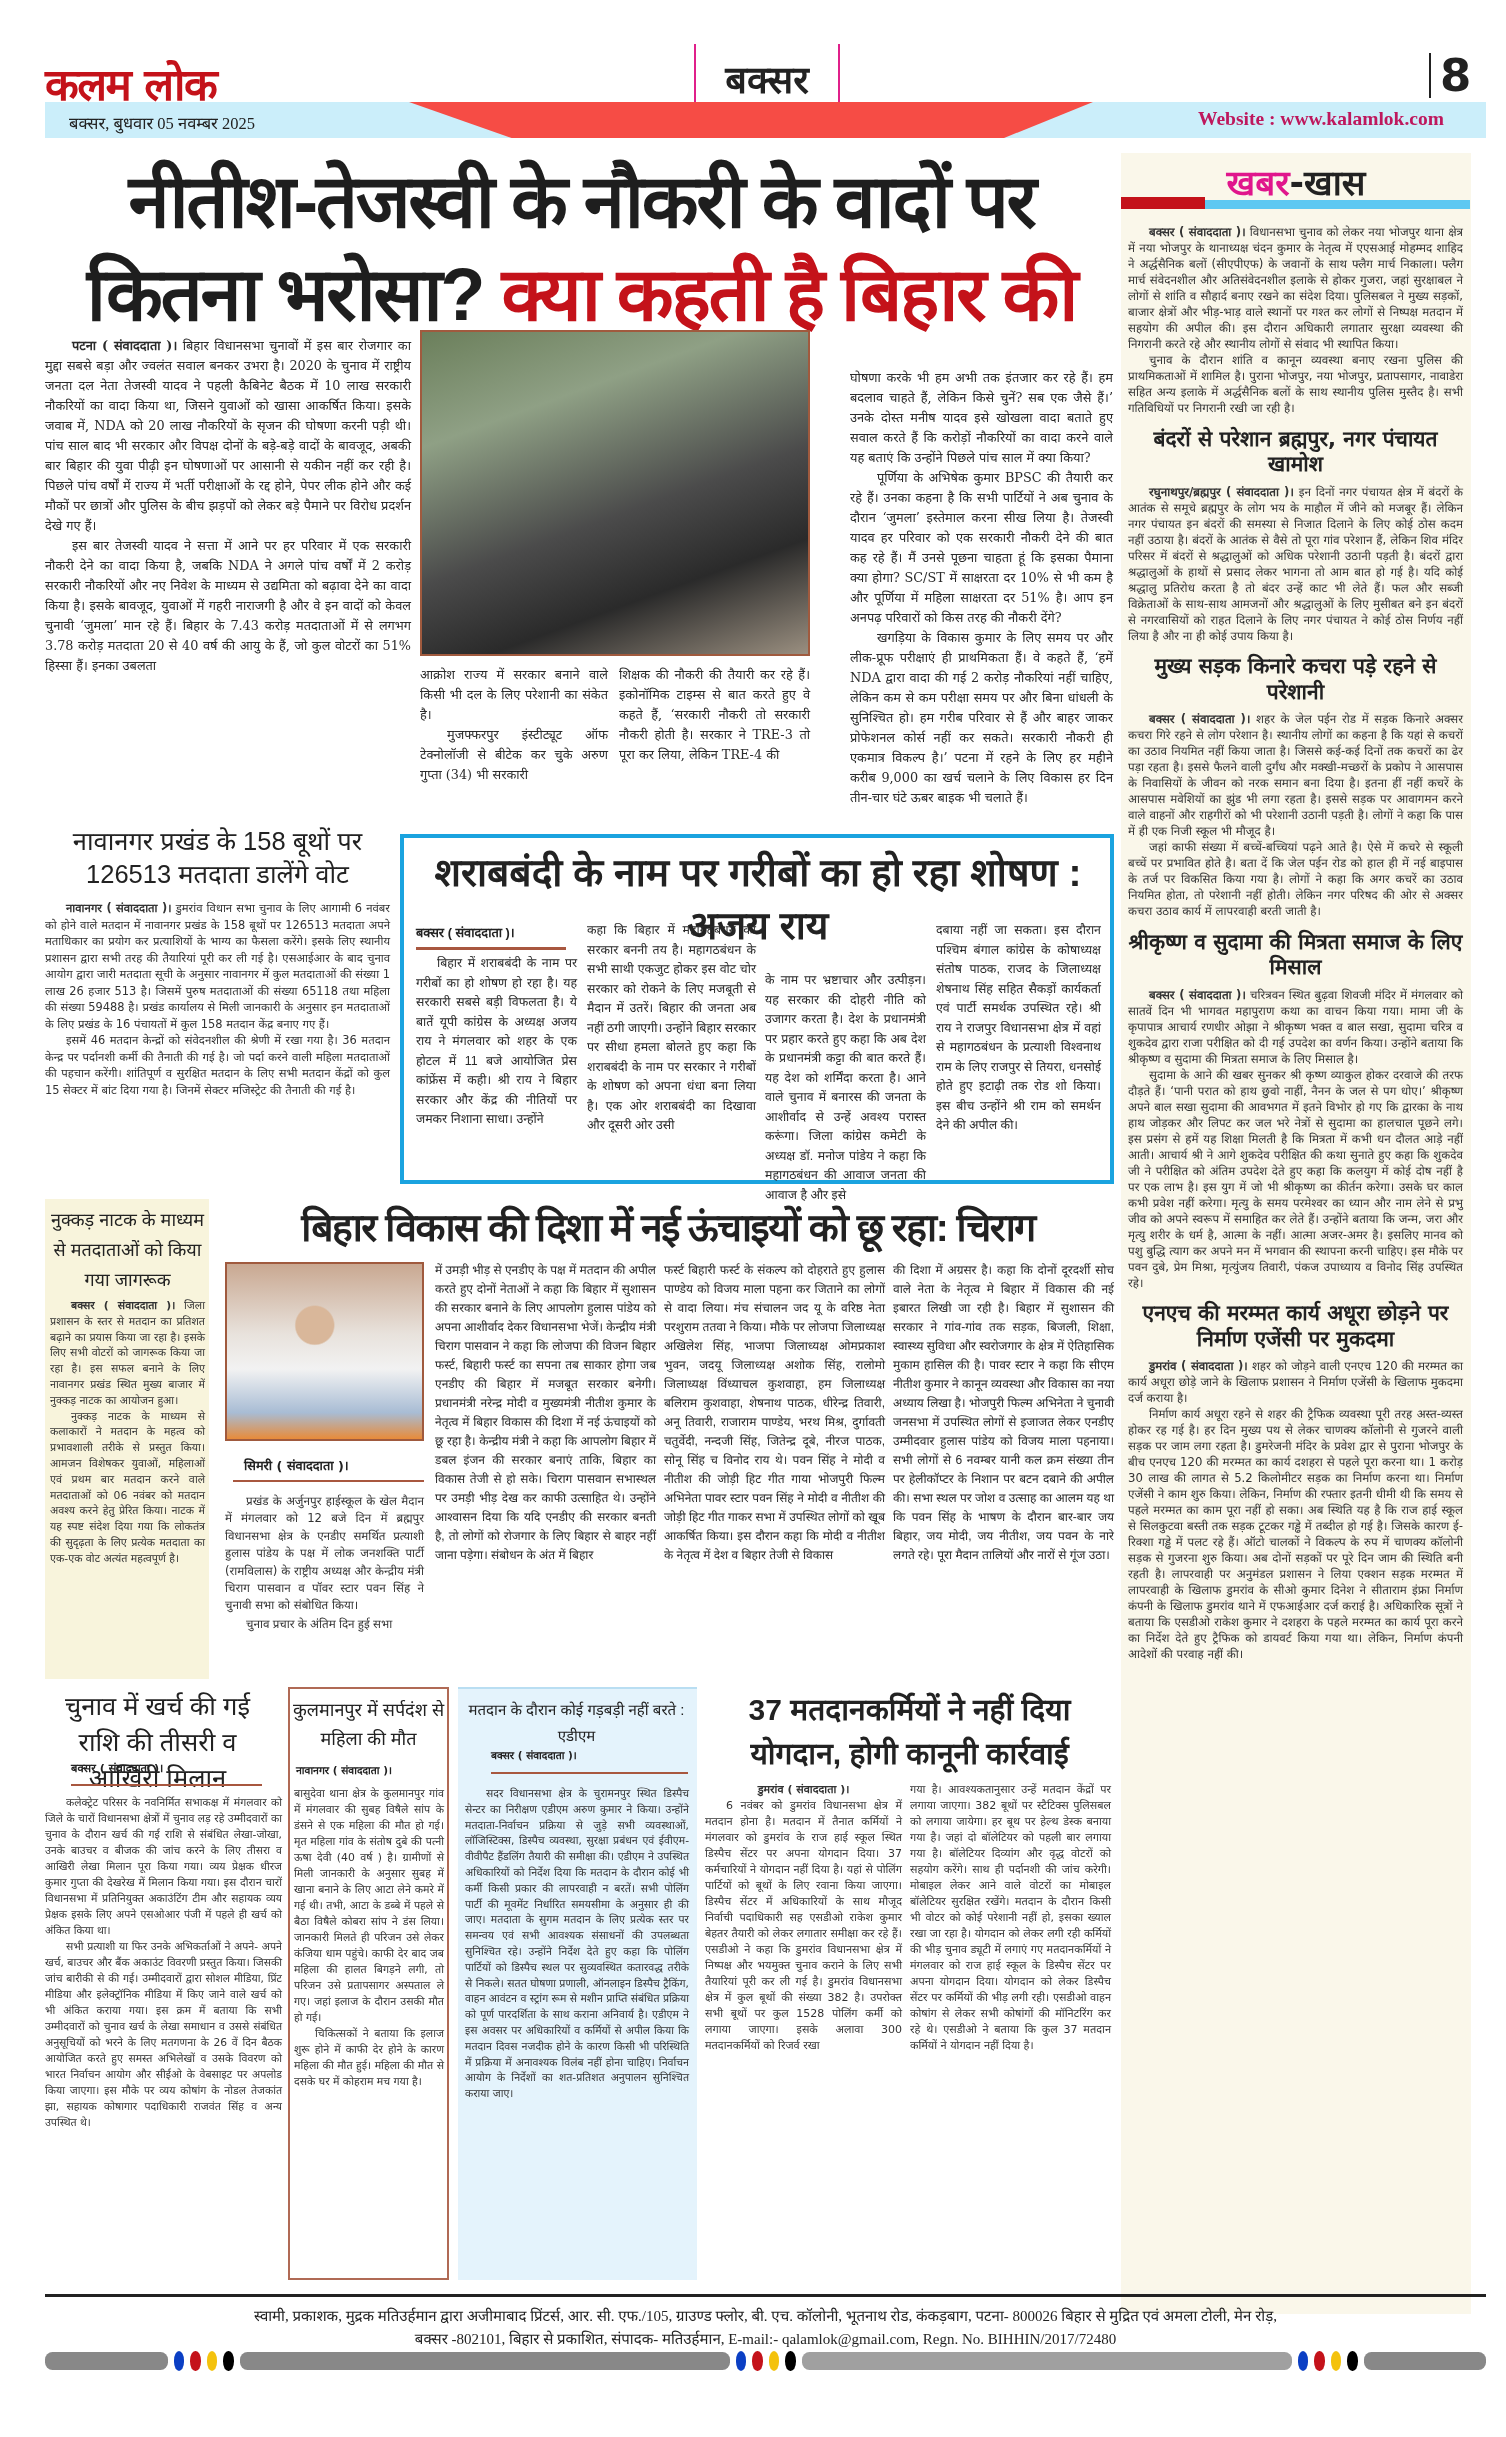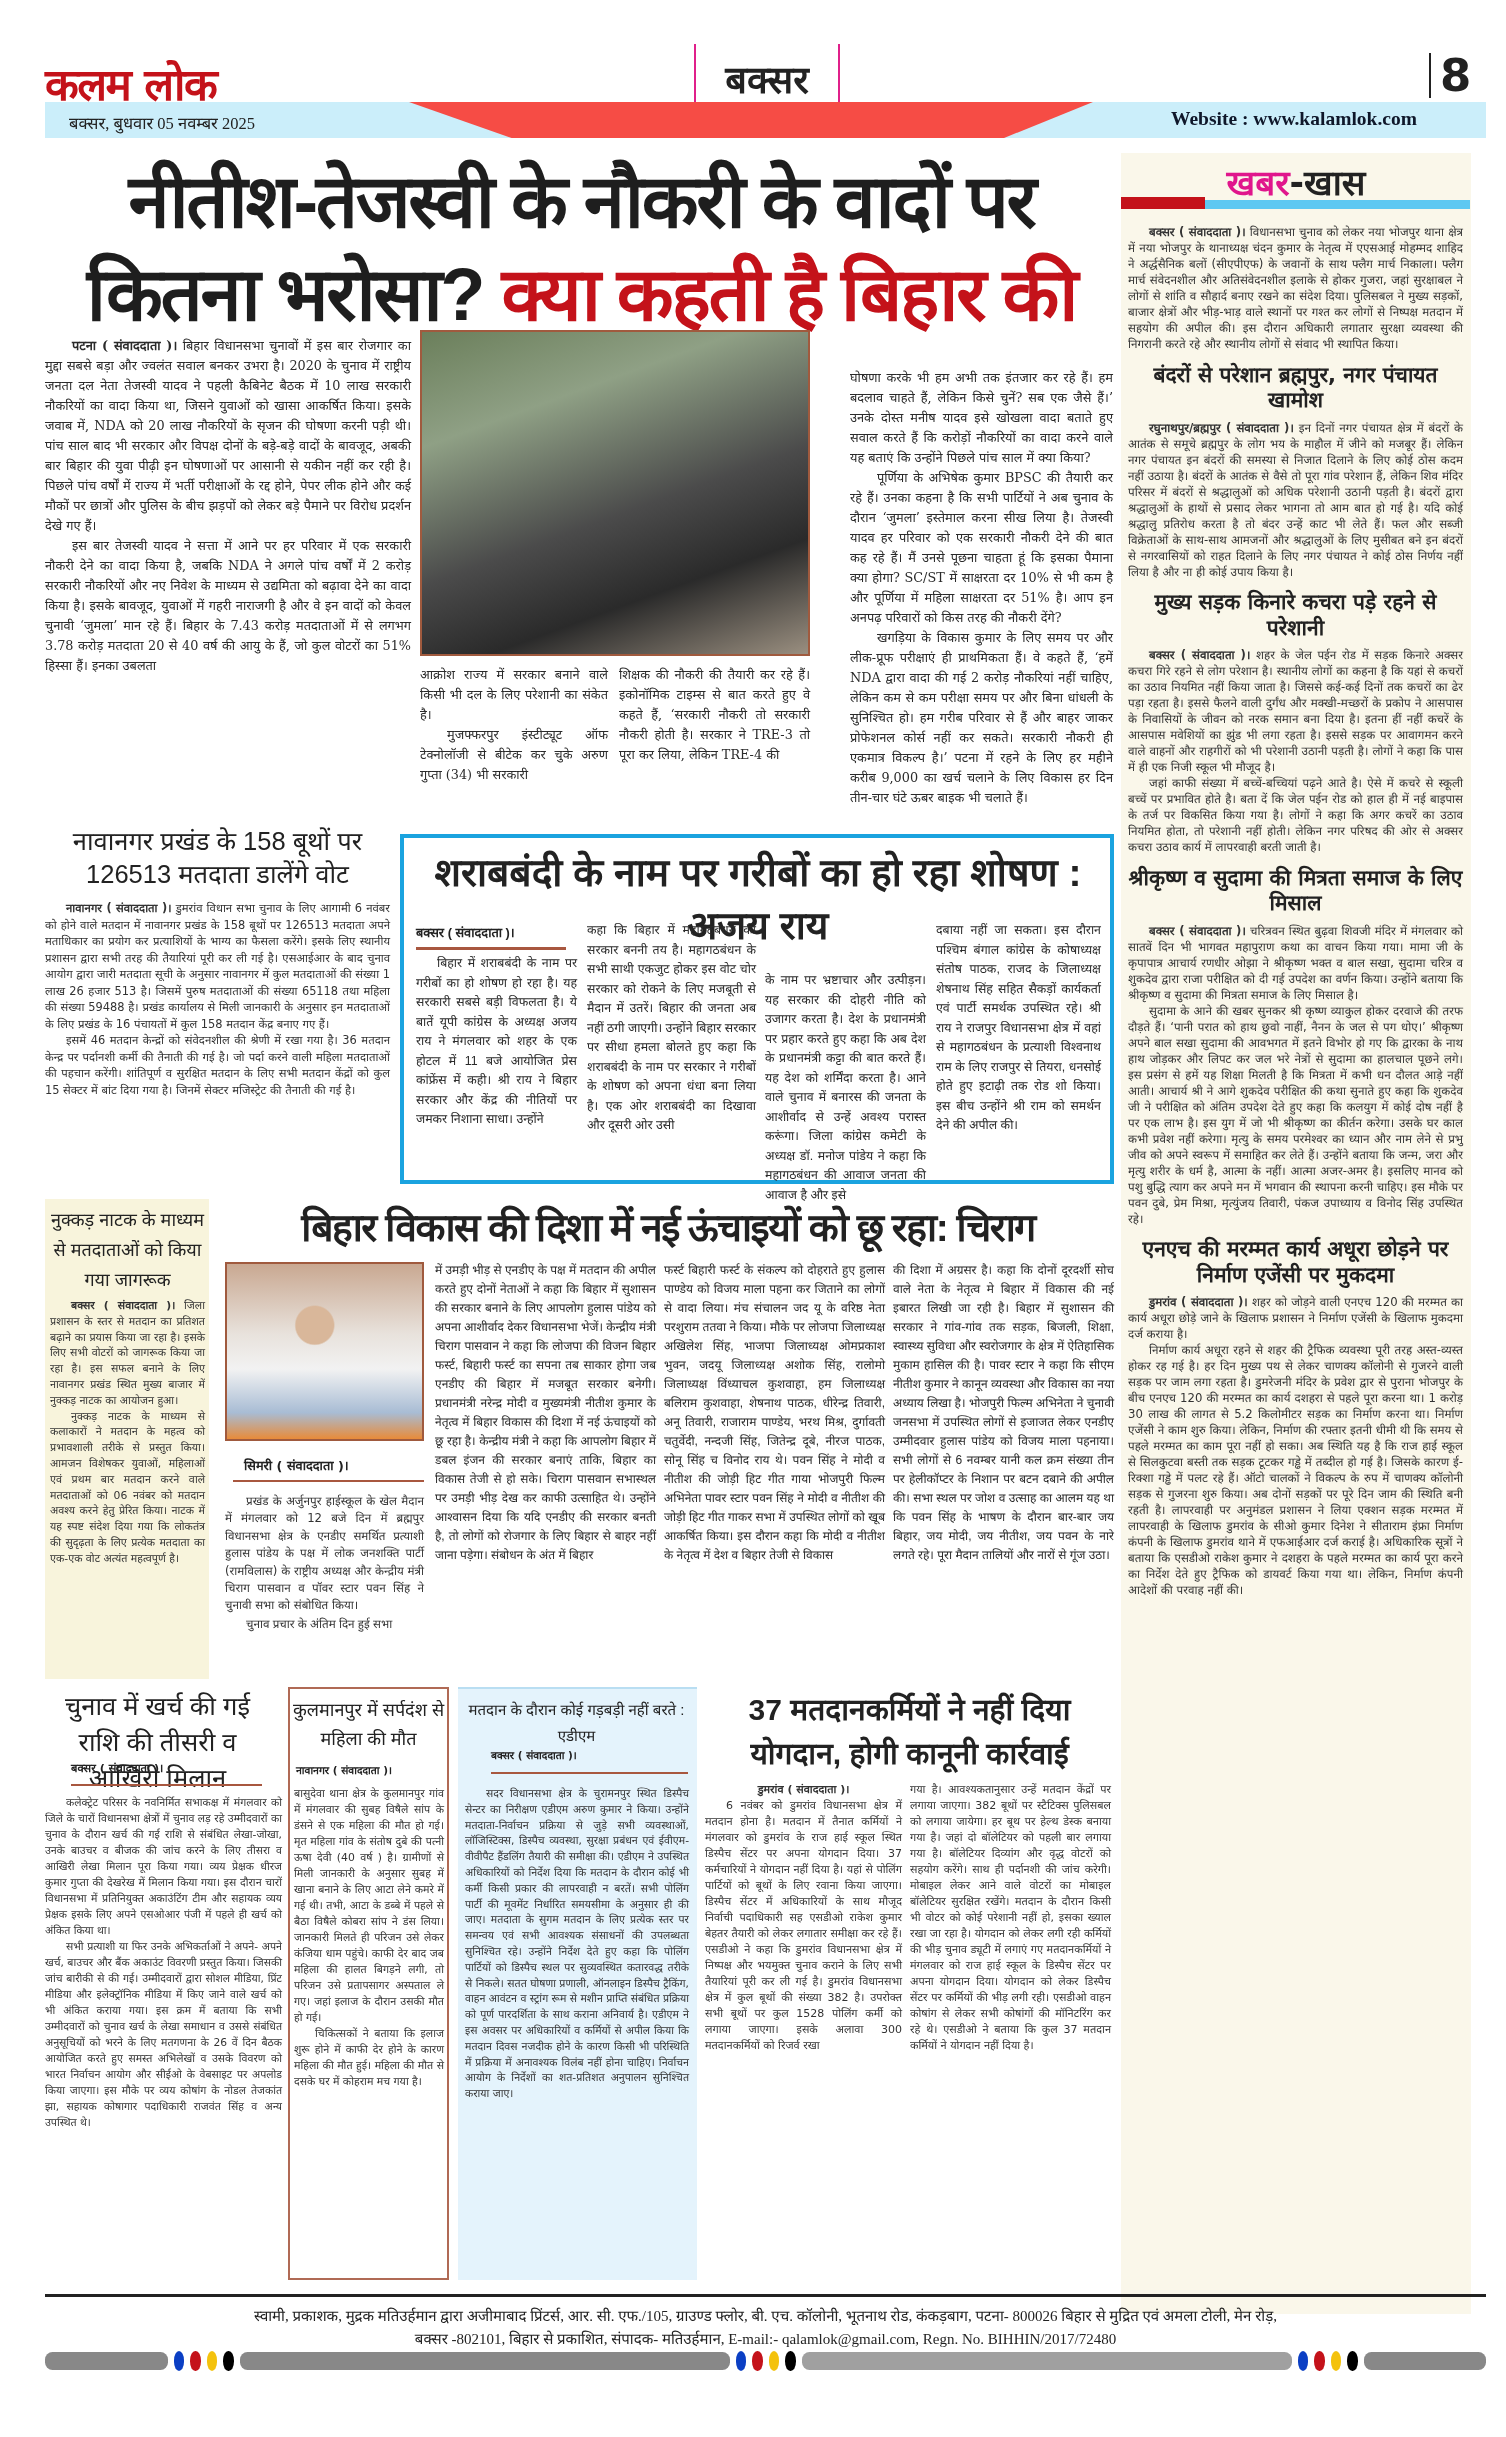--- a/index.html
+++ b/index.html
@@ -7,21 +7,21 @@
   body { font-family: "DejaVu Sans", sans-serif; color: #222; position: relative; height: 2438px; overflow: hidden; }
   .abs { position: absolute; }
 
   
   .brand { left: 45px; top: 53px; font-size: 44px; font-weight: bold; color: #c4121a; letter-spacing: -1.5px; }
   .section-tab { left: 694px; top: 44px; width: 146px; height: 60px; border-left: 2.3px solid #e0208a; border-right: 2.3px solid #e0208a; text-align: center; font-size: 38px; font-weight: bold; color: #222; padding-top: 7.5px; }
   .page-num { left: 1429px; top: 53px; border-left: 2.3px solid #222; padding-left: 9px; font-size: 45px; font-weight: bold; height: 45px; line-height: 45px; }
   .dateband { left: 45px; top: 102px; width: 1441px; height: 36px; background: #cbeefa; }
   .dateband-trap { left: 409px; top: 102px; width: 684px; height: 36px; background: #f64c45; clip-path: polygon(0 0, 100% 0, 87% 100%, 15% 100%); }
   .date-text { left: 69px; top: 111px; font-family: "Liberation Serif", serif; font-size: 16.5px; color: #222; }
-  .website { left: 1171px; top: 108px; font-family: "Liberation Serif", serif; font-weight: bold; font-size: 19.5px; color: #0f172a; text-align: right; }
+  .website { left: 1198px; top: 108px; font-family: "Liberation Serif", serif; font-weight: bold; font-size: 19.5px; color: #be185d; text-align: right; }
 
   
   .headline { left: 45px; top: 155px; width: 1073px; text-align: center; font-family: "Liberation Sans", sans-serif; font-weight: bold; font-size: 74px; line-height: 93px; color: #1e1e1e; letter-spacing: -2.3px; }
   .headline .red { color: #c4121a; }
   .headline .genz { color: #c4121a; font-style: italic; }
 
   .col-text { font-family: "DejaVu Serif", serif; font-size: 12.8px; line-height: 20px; text-align: justify; color: #2a2a2a; }
   .col-text p { text-indent: 27px; }
   .col-text b { font-weight: bold; }
 
@@ -97,20 +97,21 @@
 <div class="abs khabar">
   <span class="pink">खबर</span><span>-खास</span>
 </div>
 <div class="abs khabar-bar-red"></div>
 <div class="abs khabar-bar-blue"></div>
 
 <div class="abs" style="left:1128px; top:218px; width:335px;">
   <div>
     <div class="side-text" style="margin-top:6px;">
       <p><b>बक्सर ( संवाददाता )।</b> <span>विधानसभा चुनाव को लेकर नया भोजपुर थाना क्षेत्र में नया भोजपुर के थानाध्यक्ष चंदन कुमार के नेतृत्व में एएसआई मोहम्मद शाहिद ने अर्द्धसैनिक बलों (सीएपीएफ) के जवानों के साथ फ्लैग मार्च निकाला। फ्लैग मार्च संवेदनशील और अतिसंवेदनशील इलाके से होकर गुजरा, जहां सुरक्षाबल ने लोगों से शांति व सौहार्द बनाए रखने का संदेश दिया। पुलिसबल ने मुख्य सड़कों, बाजार क्षेत्रों और भीड़-भाड़ वाले स्थानों पर गश्त कर लोगों से निष्पक्ष मतदान में सहयोग की अपील की। इस दौरान अधिकारी लगातार सुरक्षा व्यवस्था की निगरानी करते रहे और स्थानीय लोगों से संवाद भी स्थापित किया।</span></p>
+      <p>चुनाव के दौरान शांति व कानून व्यवस्था बनाए रखना पुलिस की प्राथमिकताओं में शामिल है। पुराना भोजपुर, नया भोजपुर, प्रतापसागर, नावाडेरा सहित अन्य इलाके में अर्द्धसैनिक बलों के साथ स्थानीय पुलिस मुस्तैद है। सभी गतिविधियों पर निगरानी रखी जा रही है।</p>
     </div>
   </div>
   <div style="margin-top:10.5px;">
     <div class="side-head">बंदरों से परेशान ब्रह्मपुर, नगर पंचायत खामोश</div>
     <div class="side-text" style="margin-top:6px;">
       <p><b>रघुनाथपुर/ब्रह्मपुर ( संवाददाता )।</b> <span>इन दिनों नगर पंचायत क्षेत्र में बंदरों के आतंक से समूचे ब्रह्मपुर के लोग भय के माहौल में जीने को मजबूर हैं। लेकिन नगर पंचायत इन बंदरों की समस्या से निजात दिलाने के लिए कोई ठोस कदम नहीं उठाया है। बंदरों के आतंक से वैसे तो पूरा गांव परेशान हैं, लेकिन शिव मंदिर परिसर में बंदरों से श्रद्धालुओं को अधिक परेशानी उठानी पड़ती है। बंदरों द्वारा श्रद्धालुओं के हाथों से प्रसाद लेकर भागना तो आम बात हो गई है। यदि कोई श्रद्धालु प्रतिरोध करता है तो बंदर उन्हें काट भी लेते हैं। फल और सब्जी विक्रेताओं के साथ-साथ आमजनों और श्रद्धालुओं के लिए मुसीबत बने इन बंदरों से नगरवासियों को राहत दिलाने के लिए नगर पंचायत ने कोई ठोस निर्णय नहीं लिया है और ना ही कोई उपाय किया है।</span></p>
     </div>
   </div>
   <div style="margin-top:10.5px;">
     <div class="side-head">मुख्य सड़क किनारे कचरा पड़े रहने से परेशानी</div>

